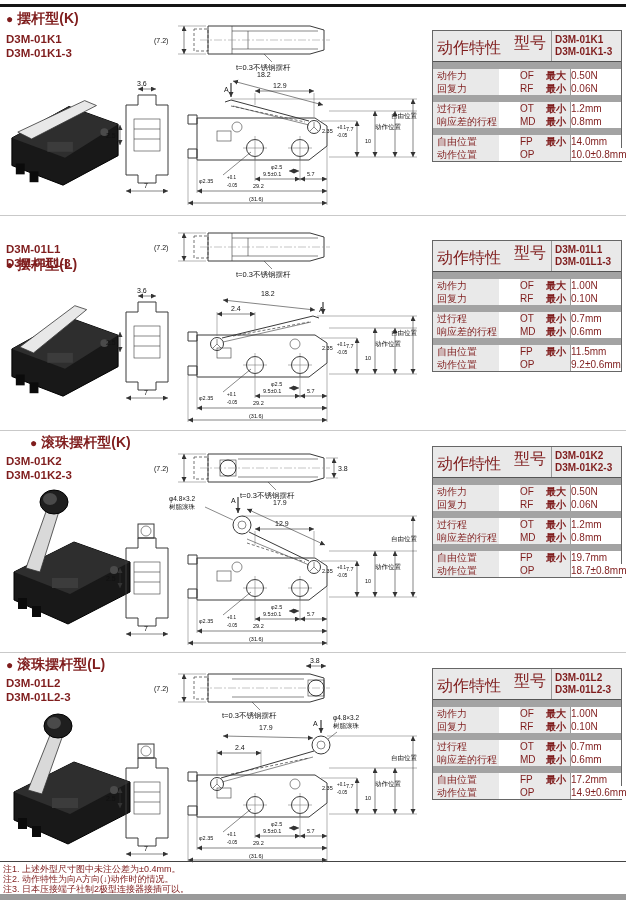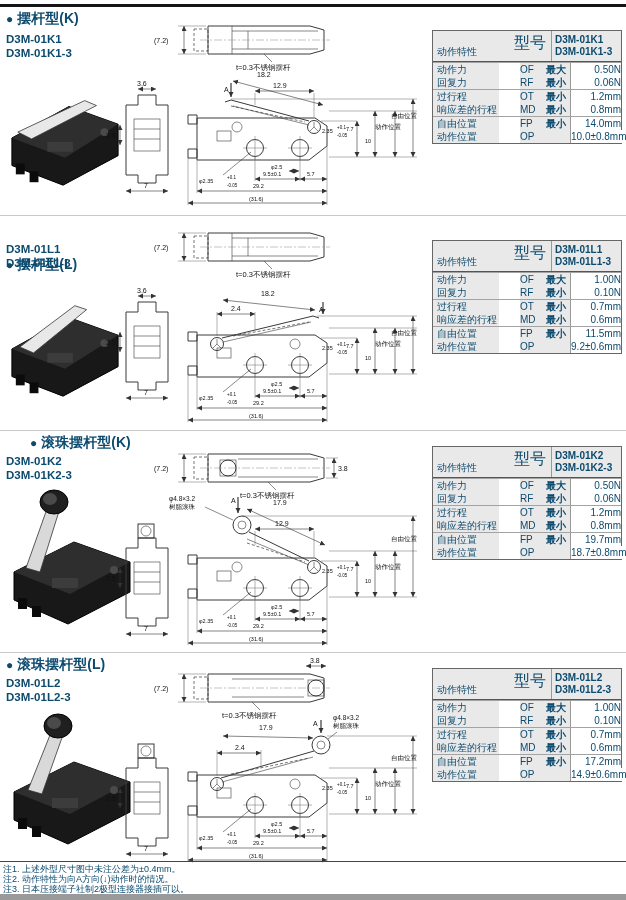--- a/index.html
+++ b/index.html
@@ -1,17 +1,17 @@
 <!DOCTYPE html>
 <html><head>
 <meta charset="utf-8">
 <style>
   html,body{margin:0;padding:0;background:#fff;}
   .page{position:relative;width:626px;height:900px;background:#fff;overflow:hidden;
-        font-family:"Liberation Sans",sans-serif;color:#0c4a6e;}
+        font-family:"Liberation Sans",sans-serif;color:#7f1d1d;}
   .topbar{position:absolute;top:4px;left:0;width:626px;height:3px;background:#151515;}
   .divider{position:absolute;left:0;width:626px;border-top:1px solid #c9c9c9;}
   .section{position:absolute;left:0;width:626px;}
   .sec-title{position:absolute;left:6px;font-size:14px;font-weight:bold;white-space:nowrap;}
   .sec-title .bullet{font-size:12px;margin-right:4px;}
   .models{position:absolute;left:6px;font-size:11.5px;font-weight:bold;line-height:14px;}
   .photo{position:absolute;}
   .draw{position:absolute;}
   svg text{font-family:"Liberation Sans",sans-serif;fill:#111;}
   .t{font-size:7px;}
@@ -23,29 +23,29 @@
   .ln2{fill:none;stroke:#3a3a3a;stroke-width:0.6;}
   .dash{fill:none;stroke:#3a3a3a;stroke-width:0.7;stroke-dasharray:3 2;}
   .cl{stroke:#888;stroke-width:0.5;stroke-dasharray:8 2 2 2;fill:none;}
   .dl{stroke:#333;stroke-width:0.6;fill:none;marker-start:url(#arw);marker-end:url(#arw);}
   .aar{stroke:#111;stroke-width:1;fill:none;marker-end:url(#arw);}
   .ext{stroke:#666;stroke-width:0.5;fill:none;}
   .spec{position:absolute;right:4px;width:188px;border:1px solid #666;background:#fff;font-size:10px;}
   .sp-head{display:flex;border-bottom:1.5px solid #555;background:#e9e9e9;height:30px;}
   .sp-hl{flex:0 0 118px;position:relative;border-right:1px solid #999;}
   .sp-model{position:absolute;top:2px;right:5px;font-size:16px;}
-  .sp-char{position:absolute;bottom:2px;left:4px;font-size:10px;}
+  .sp-char{position:absolute;bottom:2px;left:4px;font-size:16px;}
   .sp-hr{flex:1;display:flex;flex-direction:column;justify-content:center;padding-left:3px;
          font-weight:bold;font-size:10px;line-height:12px;background:#e9e9e9;}
   .sp-row{display:flex;height:13px;line-height:13px;}
   .cn{flex:0 0 62px;background:#e9e9e9;padding-left:4px;overflow:hidden;white-space:nowrap;}
   .cs{flex:0 0 26px;background:#e9e9e9;margin-left:21px;}
   .cc{flex:0 0 24px;background:#e9e9e9;border-right:1px solid #999;font-weight:bold;}
-  .cv{flex:1;text-align:right;background:#fff;}
-  .gt{border-top:1px solid #a3a3a3;}
+  .cv{flex:1;text-align:left;background:#fff;}
+  .gt{border-top:7px solid #a3a3a3;}
   .footer-line{position:absolute;top:861px;left:0;width:626px;border-top:1px solid #444;}
   .notes{position:absolute;top:864px;left:3px;font-size:9px;line-height:10px;}
   .bottombar{position:absolute;top:894px;left:0;width:626px;height:6px;background:#9a9a9a;}
 </style>
 </head>
 <body>
 
 <div class="page">
 <svg width="0" height="0" style="position:absolute">
       <defs>

